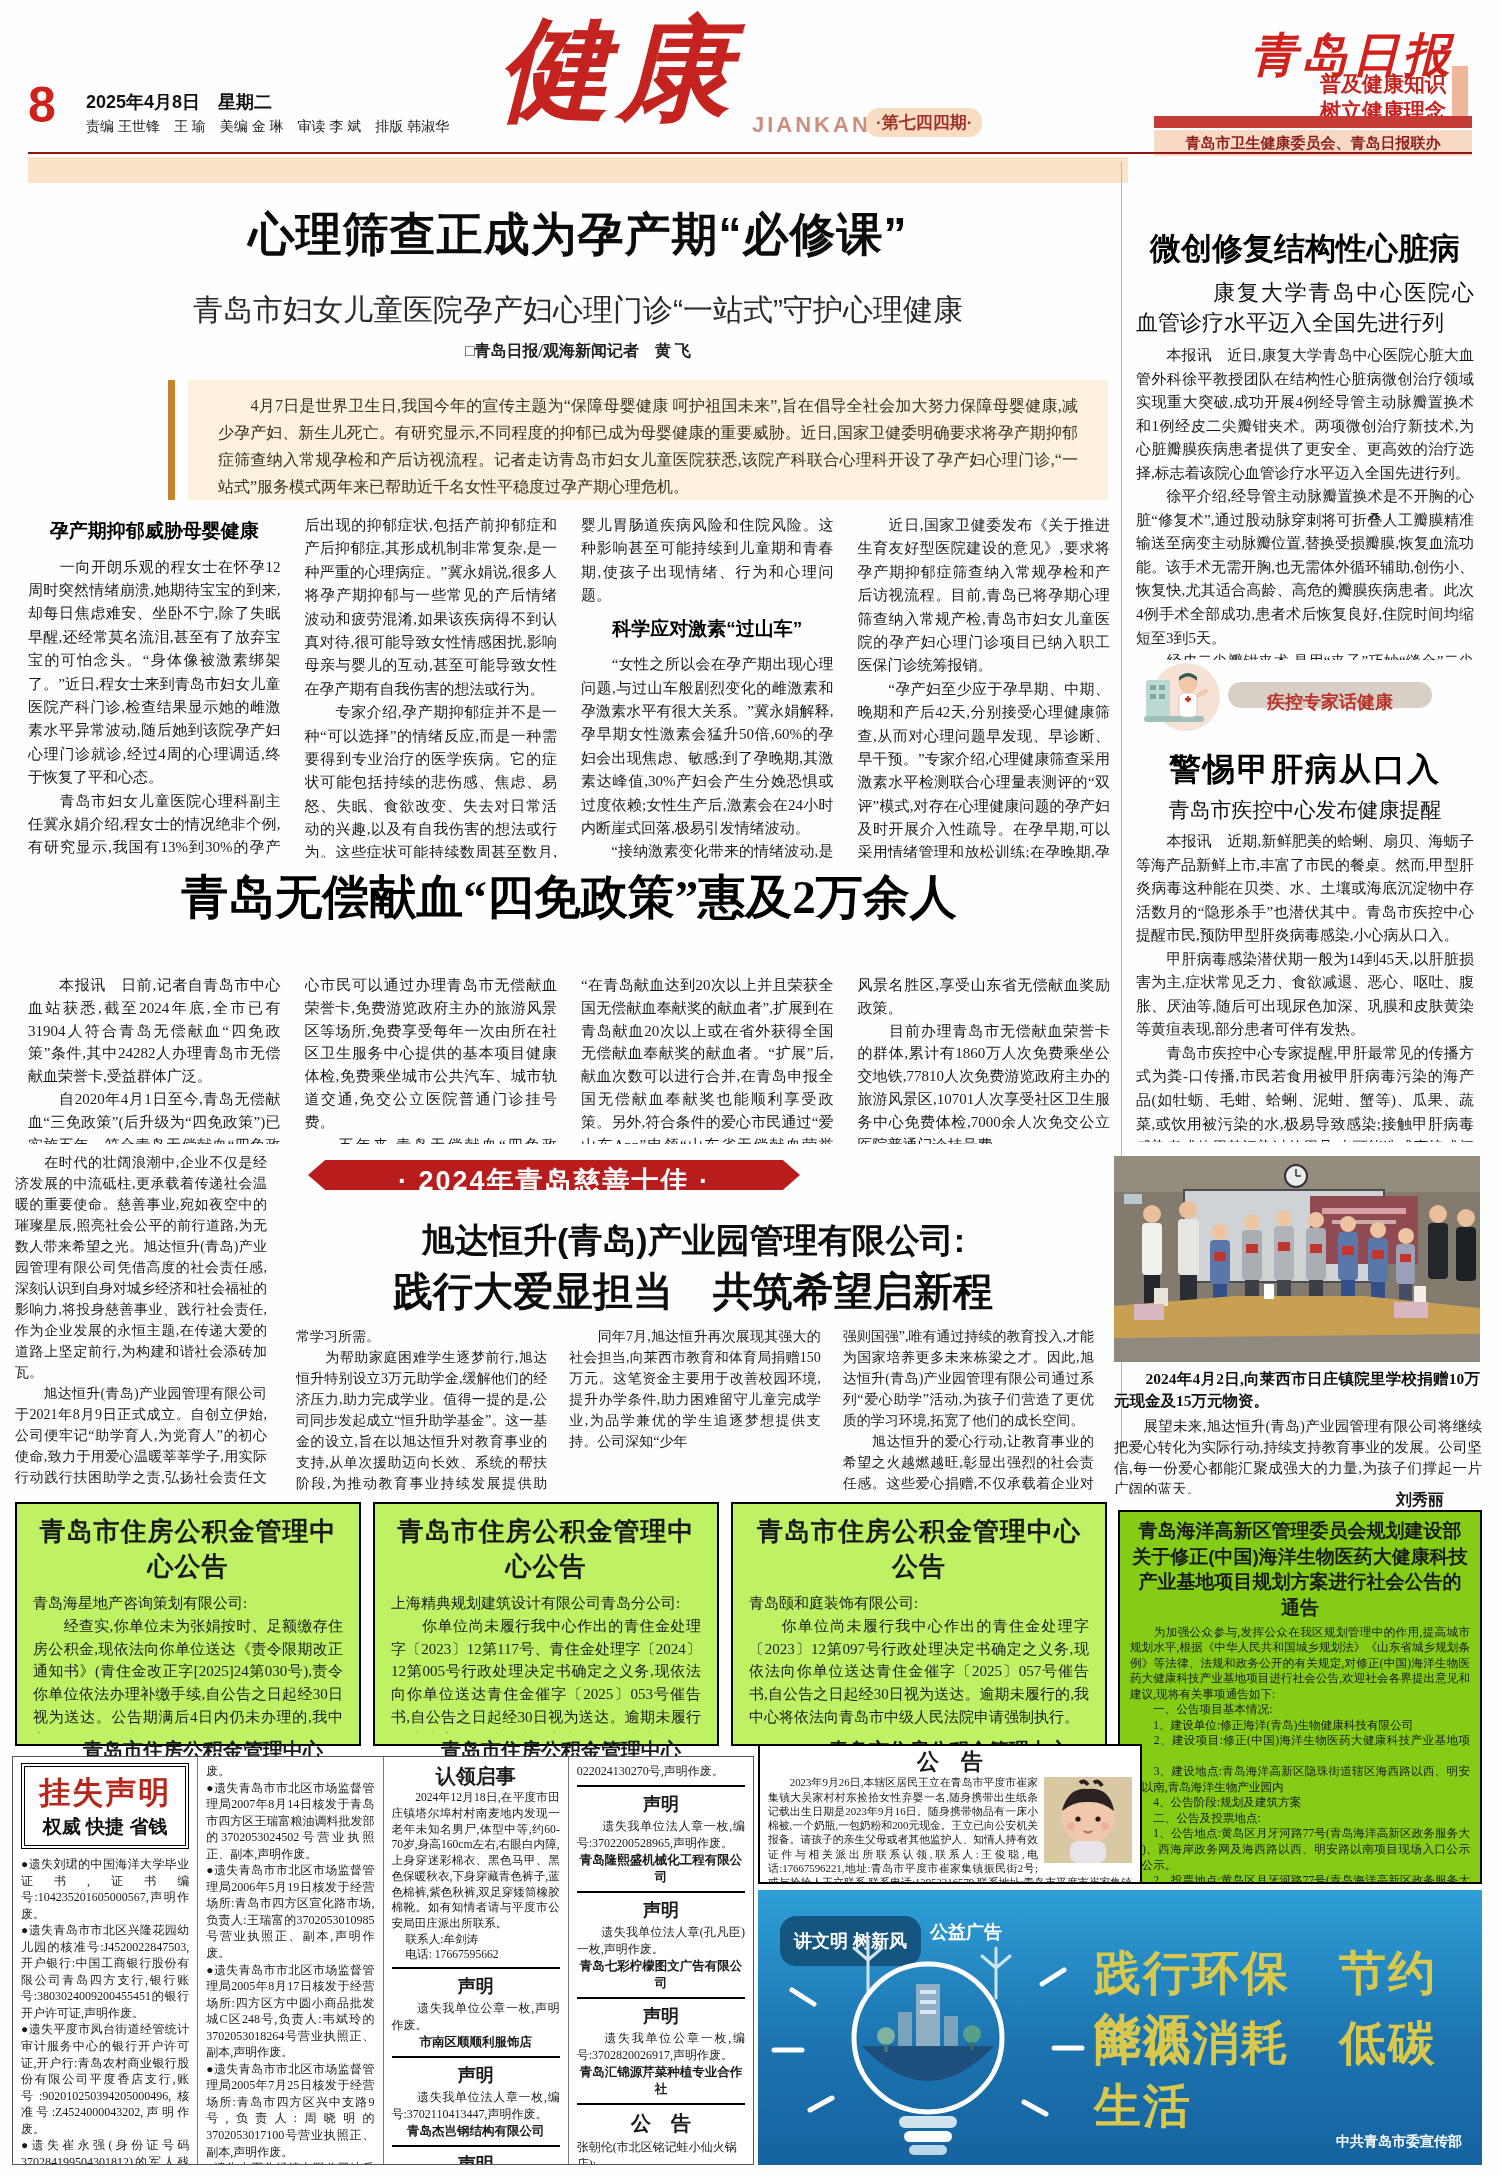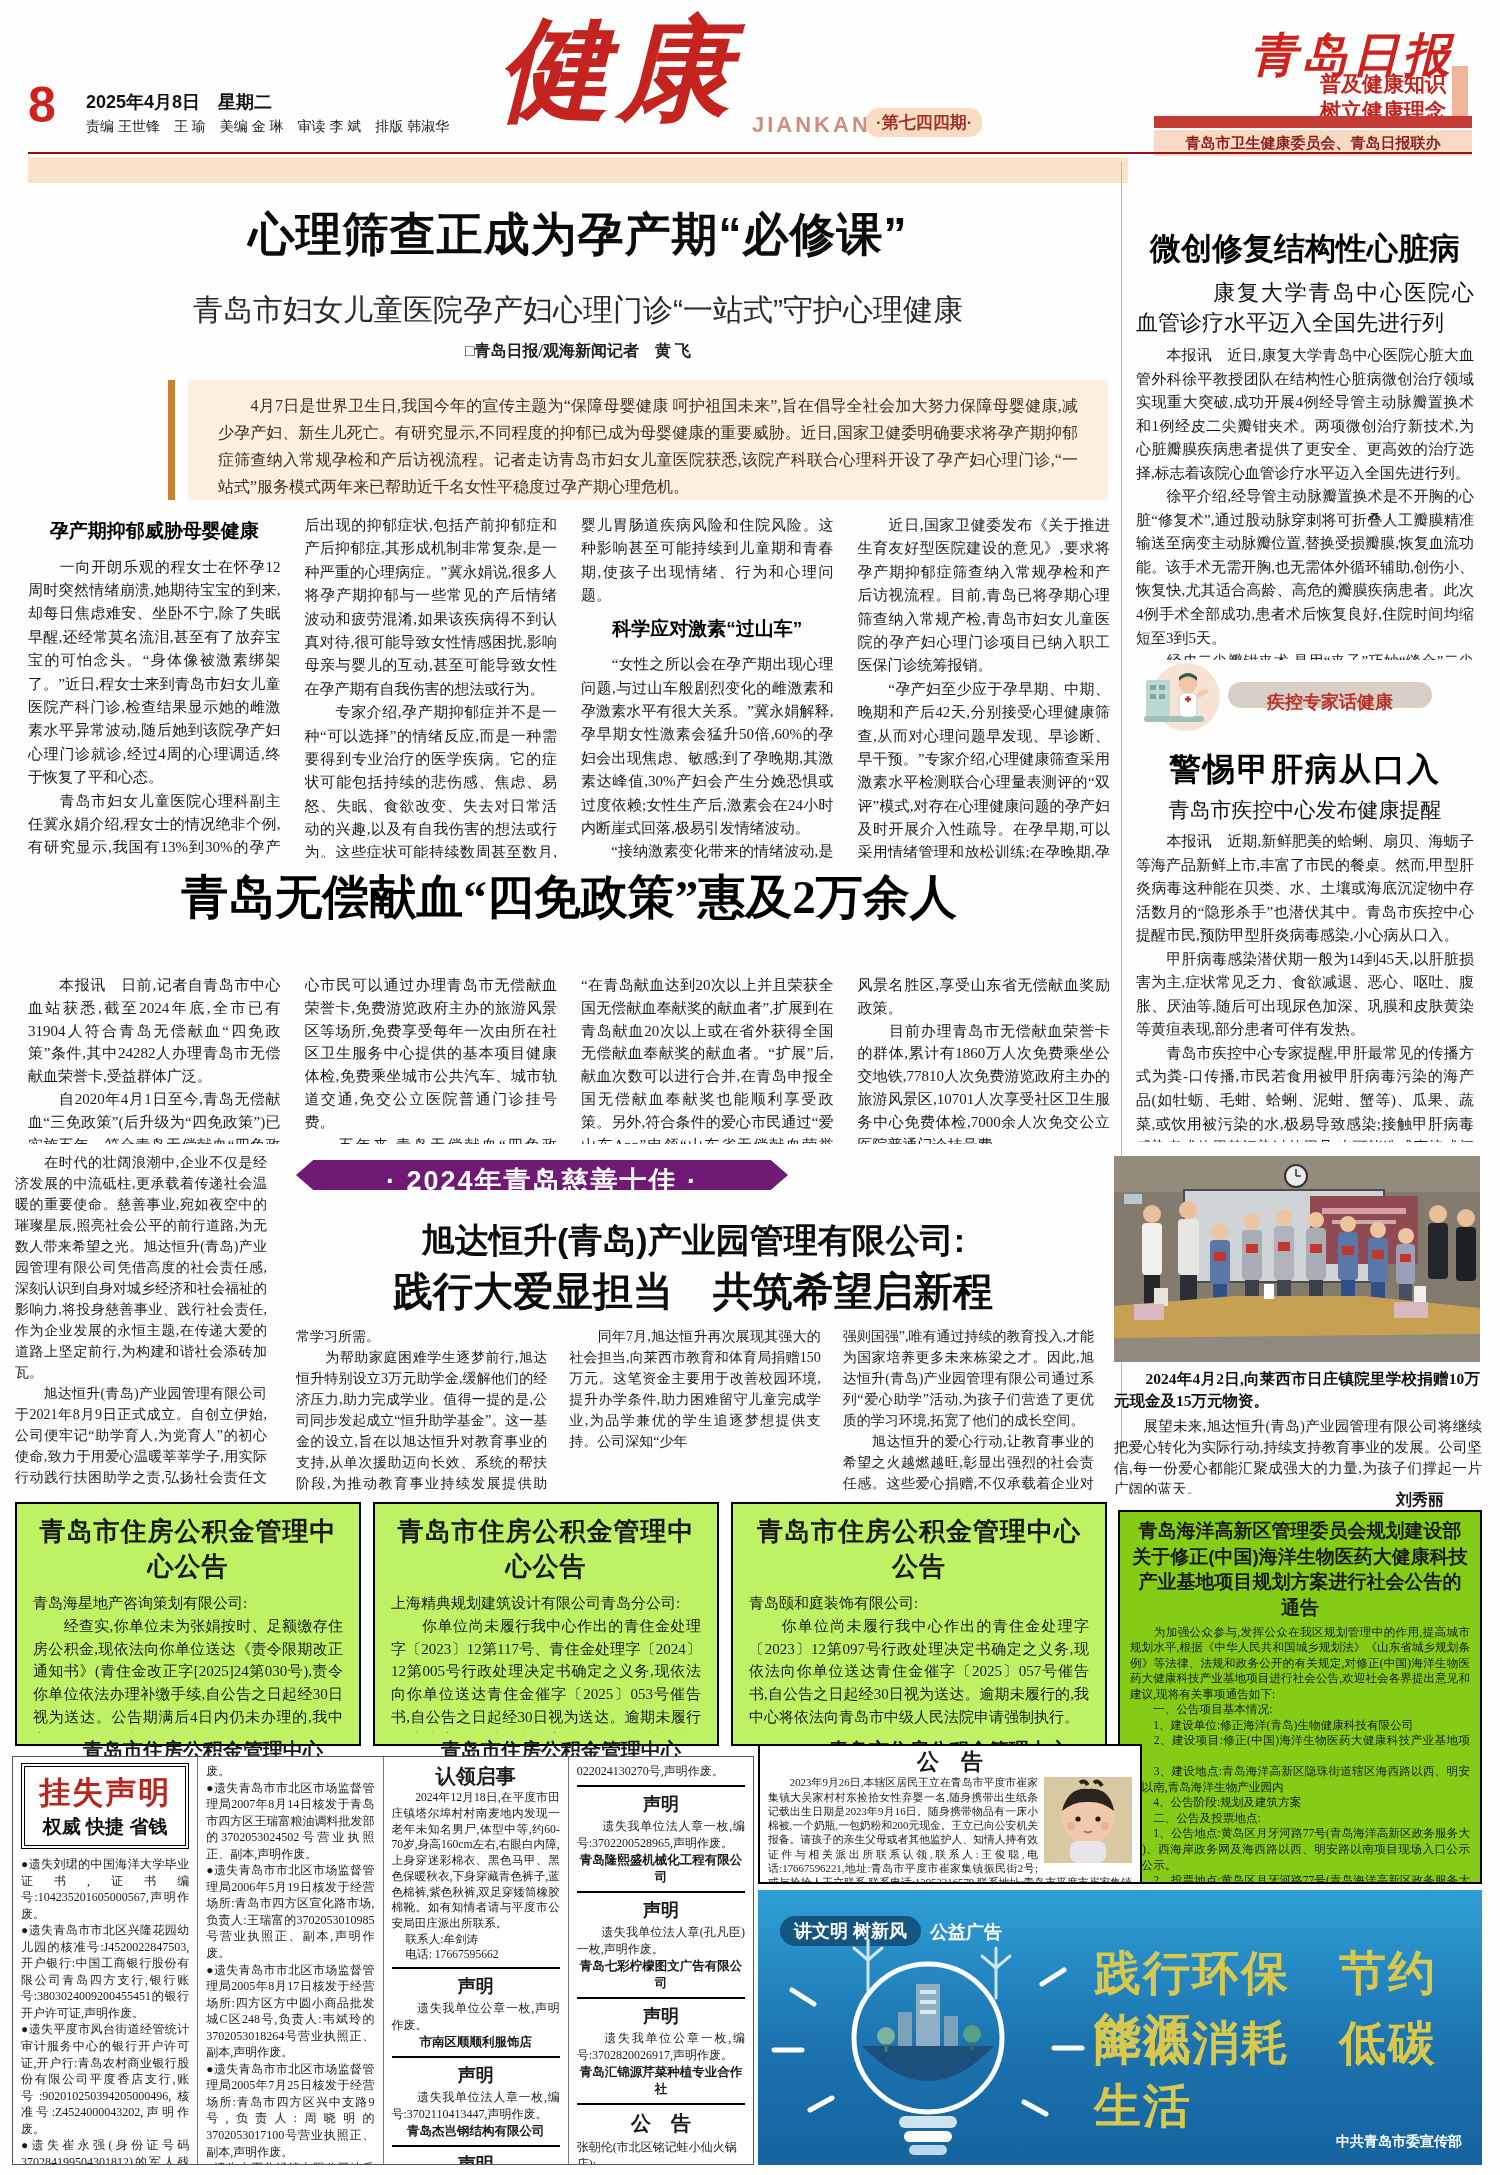--- a/index.html
+++ b/index.html
@@ -120,21 +120,21 @@
 　　目前办理青岛市无偿献血荣誉卡的群体,累计有1860万人次免费乘坐公交地铁,77810人次免费游览政府主办的旅游风景区,10701人次享受社区卫生服务中心免费体检,7000余人次免交公立医院普通门诊挂号费。</div>
 
     </div>
   </div>
 
   <div class="abs pre j clip" style="left:15px;top:1152px;width:252px;height:336px;font-size:14px;line-height:1.5">　　在时代的壮阔浪潮中,企业不仅是经济发展的中流砥柱,更承载着传递社会温暖的重要使命。慈善事业,宛如夜空中的璀璨星辰,照亮社会公平的前行道路,为无数人带来希望之光。旭达恒升(青岛)产业园管理有限公司凭借高度的社会责任感,深刻认识到自身对城乡经济和社会福祉的影响力,将投身慈善事业、践行社会责任,作为企业发展的永恒主题,在传递大爱的道路上坚定前行,为构建和谐社会添砖加瓦。
 　　旭达恒升(青岛)产业园管理有限公司于2021年8月9日正式成立。自创立伊始,公司便牢记“助学育人,为党育人”的初心使命,致力于用爱心温暖莘莘学子,用实际行动践行扶困助学之责,弘扬社会责任文化。
 　　2024年4月,旭达恒升怀着对教育事业的热忱,将援助行动精准投向莱西市日庄镇院里学校。公司不仅捐赠了10万元现金,还精心筹备了价值15万元的各类物资。
 　　在提升教学信息化建设上,公司提供64台联想笔记本电脑,为教学注入数字化活力。在改善学生生活环境方面,一次性捐赠40张餐桌、240张餐凳,让学生们能够在更舒适的环境中就餐。同时,为14个教室安装窗帘,打造宁静、温馨的教学空间。此外,捐助2万本作业本与练习本,充分满足学生日</div>
 
-  <div class="abs sans ctr" style="left:296px;top:1160px;width:492px;height:30px;line-height:42px;background:#701a75;color:#fff;font-size:27px;font-weight:900;letter-spacing:2px;clip-path:polygon(0 50%,3.5% 0,96.5% 0,100% 50%,96.5% 100%,3.5% 100%)">· 2024年青岛慈善十佳 ·</div>
+  <div class="abs sans ctr" style="left:308px;top:1160px;width:492px;height:30px;line-height:42px;background:#b91c1c;color:#fff;font-size:27px;font-weight:900;letter-spacing:2px;clip-path:polygon(0 50%,3.5% 0,96.5% 0,100% 50%,96.5% 100%,3.5% 100%)">· 2024年青岛慈善十佳 ·</div>
   <div class="abs sans ctr" style="left:290px;top:1218px;width:806px;font-size:34px;font-weight:bold;color:#0d0d0d">旭达恒升(青岛)产业园管理有限公司:</div>
   <div class="abs ctr" style="left:290px;top:1264px;width:806px;font-size:40px;font-weight:900;color:#0d0d0d;font-family:'Liberation Serif',serif">践行大爱显担当　共筑希望启新程</div>
 
   <div class="abs row" style="left:296px;top:1326px;width:798px;height:164px;gap:22px;font-size:14px;line-height:1.5">
     <div class="col pre j">常学习所需。
 　　为帮助家庭困难学生逐梦前行,旭达恒升特别设立3万元助学金,缓解他们的经济压力,助力完成学业。值得一提的是,公司同步发起成立“恒升助学基金”。这一基金的设立,旨在以旭达恒升对教育事业的支持,从单次援助迈向长效、系统的帮扶阶段,为推动教育事业持续发展提供助力。</div>
     <div class="col pre j">　　同年7月,旭达恒升再次展现其强大的社会担当,向莱西市教育和体育局捐赠150万元。这笔资金主要用于改善校园环境,提升办学条件,助力困难留守儿童完成学业,为品学兼优的学生追逐梦想提供支持。公司深知“少年</div>
     <div class="col pre j">强则国强”,唯有通过持续的教育投入,才能为国家培养更多未来栋梁之才。因此,旭达恒升(青岛)产业园管理有限公司通过系列“爱心助学”活动,为孩子们营造了更优质的学习环境,拓宽了他们的成长空间。
 　　旭达恒升的爱心行动,让教育事业的希望之火越燃越旺,彰显出强烈的社会责任感。这些爱心捐赠,不仅承载着企业对社会的感恩,更是对教育事业的深情眷恋。一位受助学生激动地表示:“感谢旭达恒升的帮助,让我能安心学习,追逐梦想。”这句朴实的话语,充分体现了公司爱心行动的价值。</div>
   </div>
@@ -337,21 +337,21 @@
         <rect x="26" y="64" width="36" height="22" rx="8" fill="#e8e4ea"></rect>
         <circle cx="27" cy="49" r="4" fill="#e8a88e" opacity="0.7"></circle>
           <circle cx="61" cy="49" r="4" fill="#e8a88e" opacity="0.7"></circle>
       </svg>
     </div>
     <div class="j" style="font-size:10.8px;line-height:1.32">　　2023年9月26日,本辖区居民王立在青岛市平度市崔家集镇大吴家村村东捡拾女性弃婴一名,随身携带出生纸条记载出生日期是2023年9月16日。随身携带物品有一床小棉被,一个奶瓶,一包奶粉和200元现金。王立已向公安机关报备。请孩子的亲生父母或者其他监护人、知情人持有效证件与相关派出所联系认领,联系人:王俊聪,电话:17667596221,地址:青岛市平度市崔家集镇振民街2号;或与捡拾人王立联系,联系电话:13953216579,联系地址:青岛市平度市崔家集镇柳林村。即日起60日内无人认领,公安机关将依法登记办理。</div>
 
   </div>
 
   <div class="abs" style="left:758px;top:1890px;width:724px;height:275px;background:linear-gradient(180deg,#2f9fd7 0%,#1c74b0 55%,#15639f 100%);overflow:hidden">
-    <div class="abs sans" style="left:22px;top:26px;background:#14567f;color:#fff;font-size:18px;font-weight:bold;padding:3px 14px;border-radius:16px">讲文明 树新风</div>
+    <div class="abs sans" style="left:22px;top:26px;background:#14567f;color:#fff;font-size:18px;font-weight:bold;padding:13px 14px;border-radius:16px">讲文明 树新风</div>
     <div class="abs sans" style="left:172px;top:30px;color:#fff;font-size:18px;font-weight:bold">公益广告</div>
     <div class="abs" style="left:0px;top:30px;width:340px;height:245px">
       <svg width="340" height="245" viewBox="0 0 340 245">
         <g stroke="#fff" stroke-width="5" stroke-linecap="round">
           <line x1="34" y1="70" x2="56" y2="84"></line>
             <line x1="284" y1="64" x2="306" y2="50"></line>
           <line x1="16" y1="130" x2="44" y2="130"></line>
             <line x1="296" y1="128" x2="324" y2="128"></line>
           <line x1="52" y1="190" x2="74" y2="178"></line>
             <line x1="266" y1="182" x2="288" y2="194"></line>

